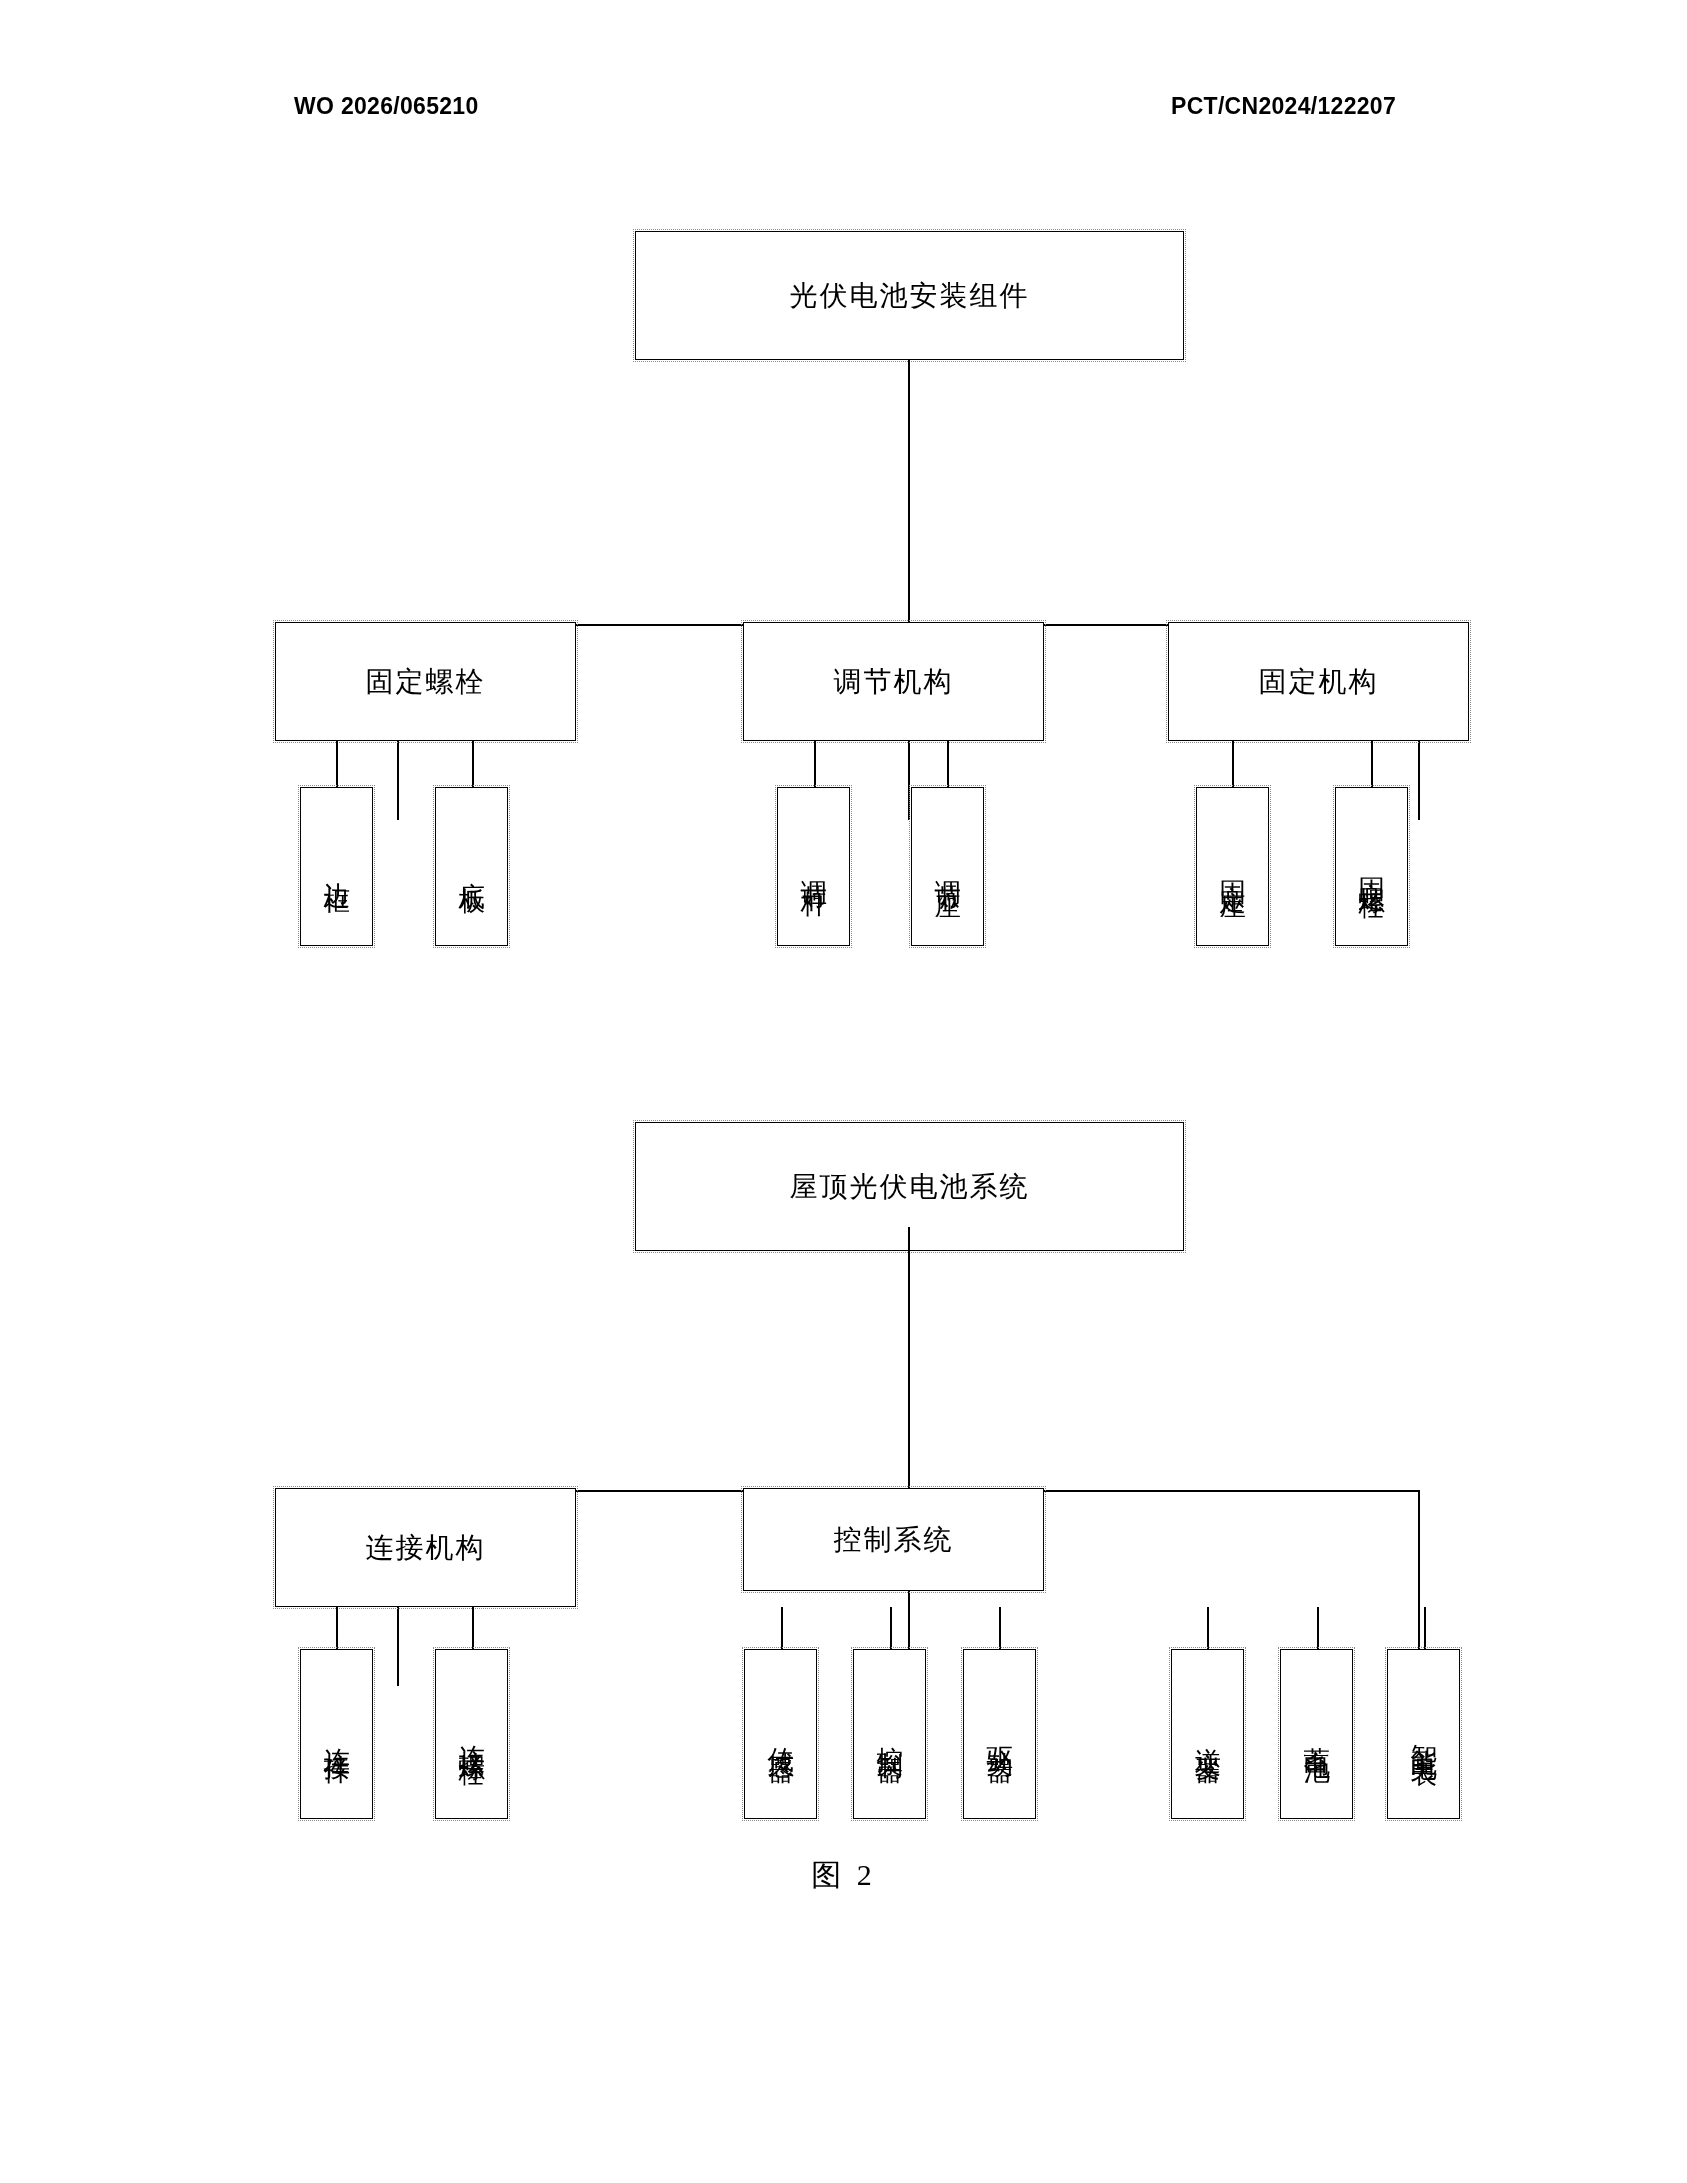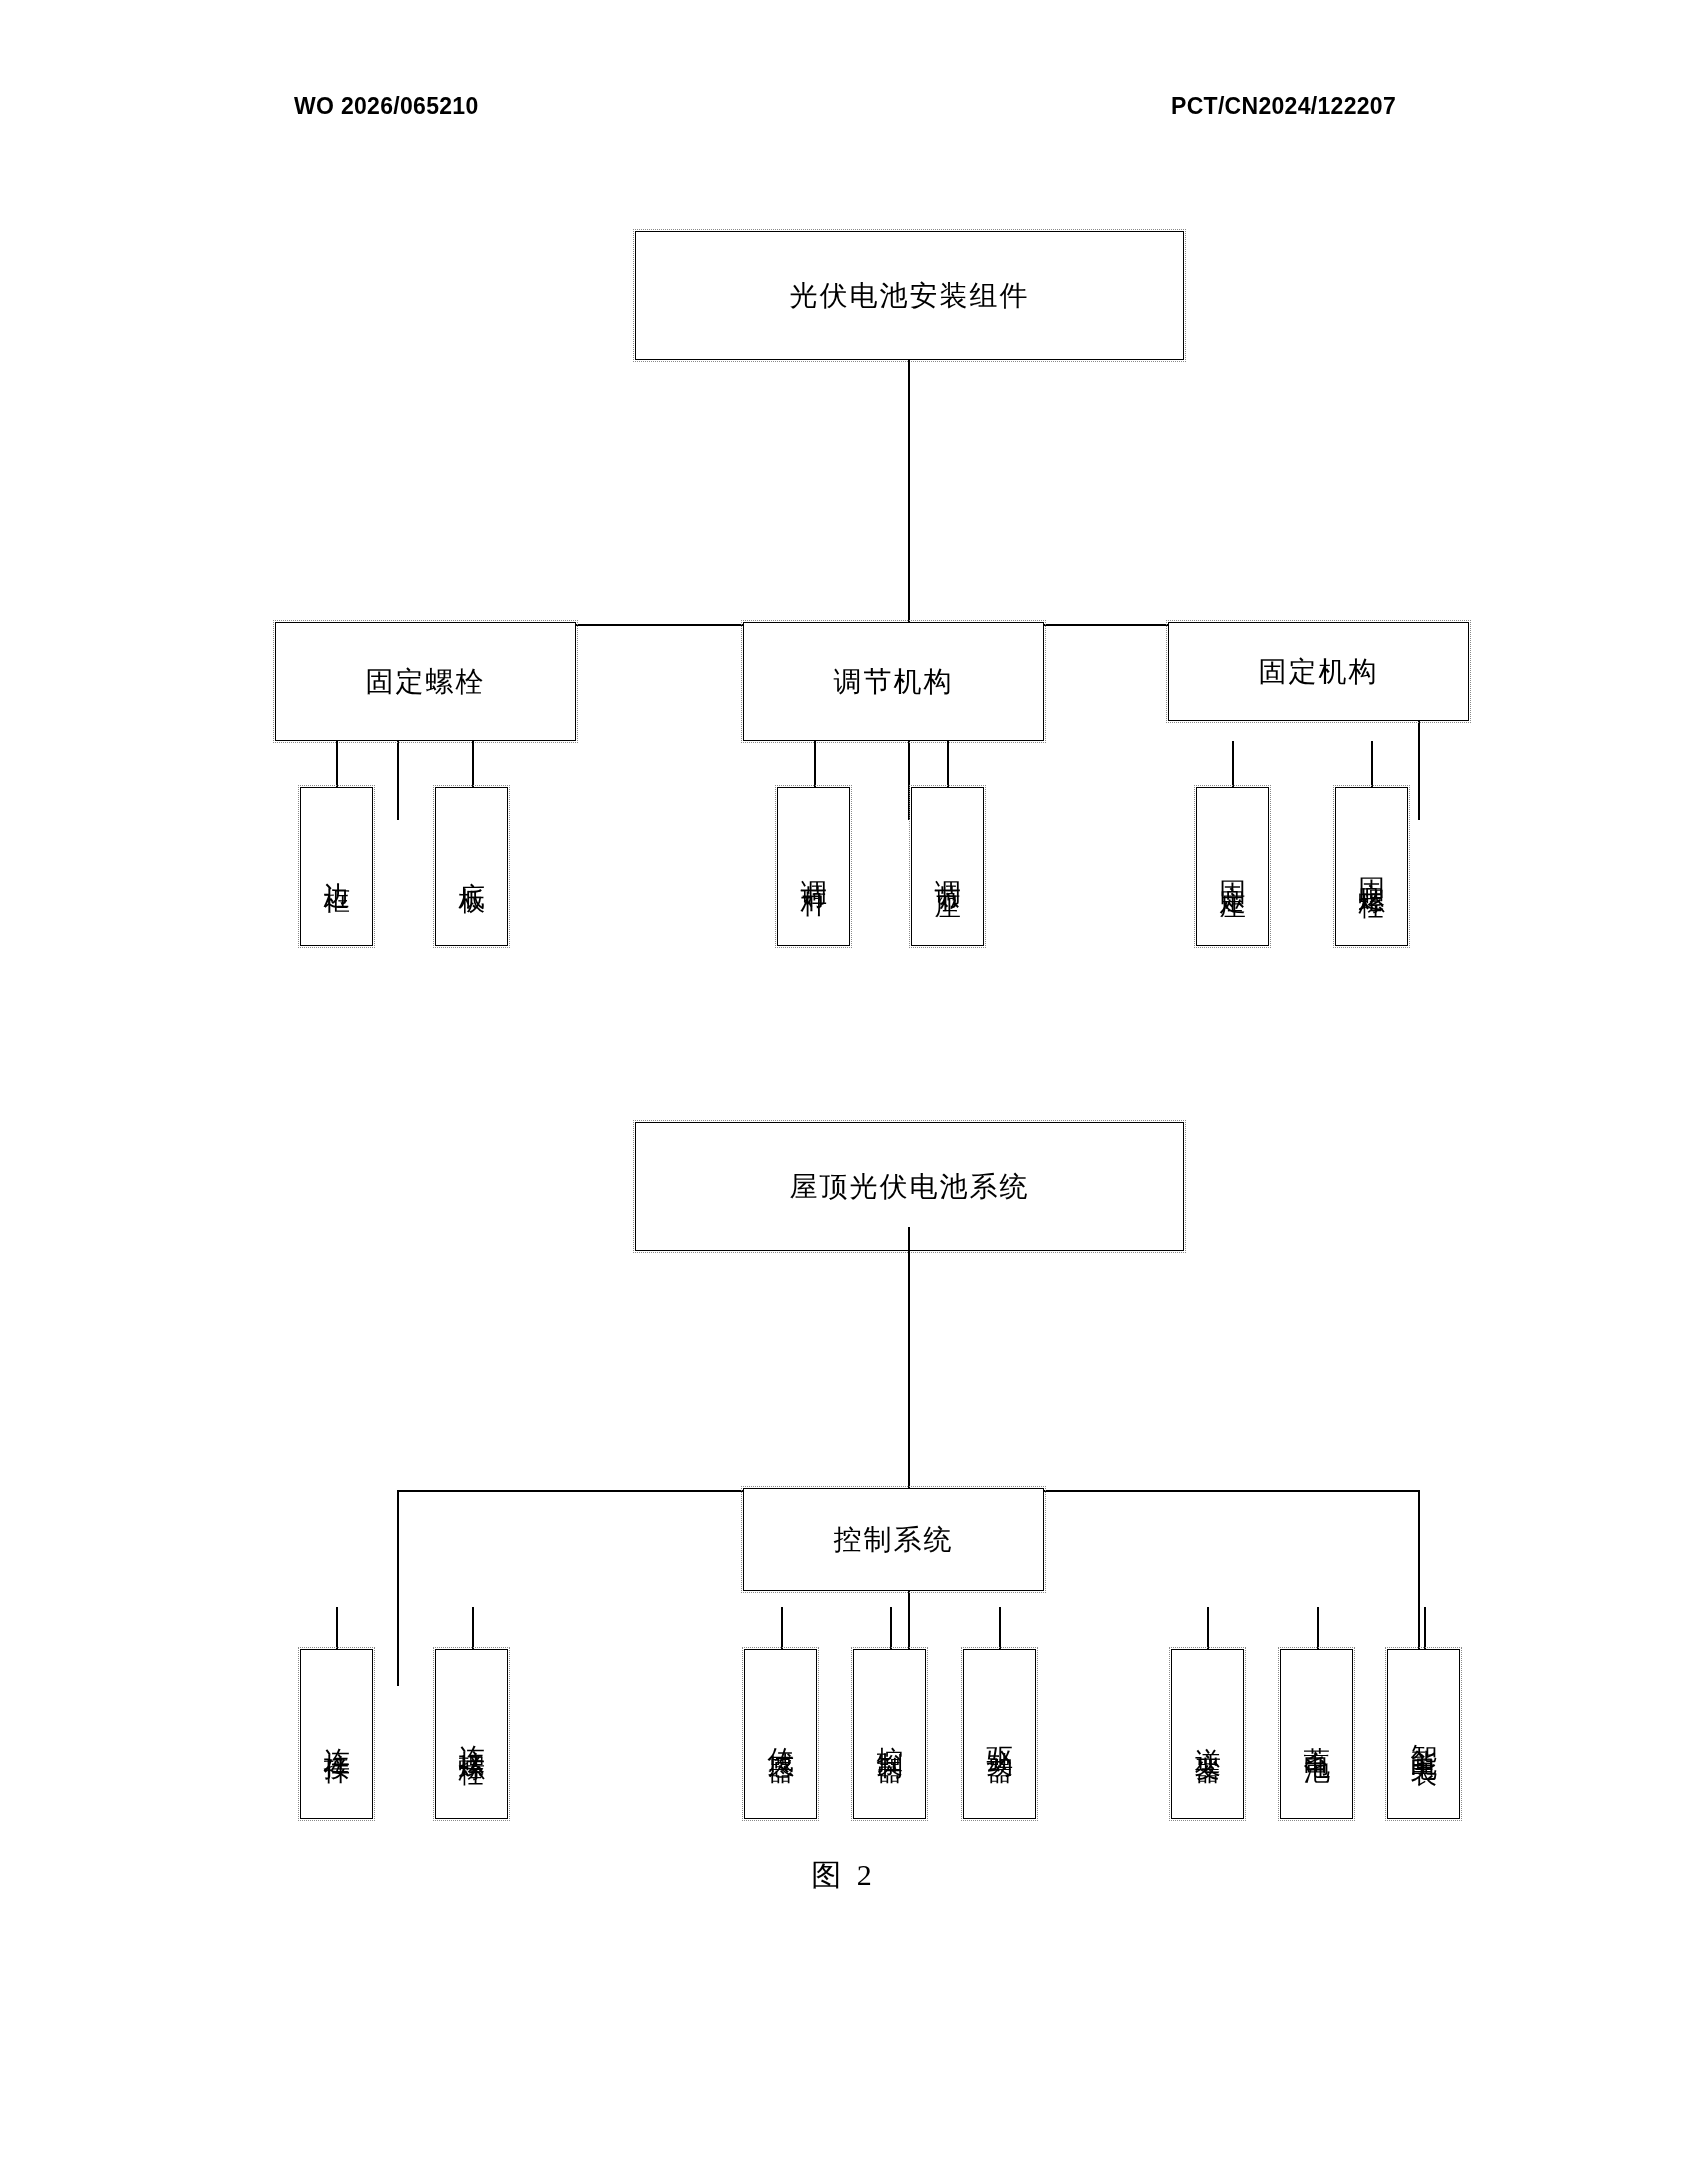--- a/index.html
+++ b/index.html
@@ -125,21 +125,21 @@
   <div class="conn-v" style="left:397px; top:406px; height:196px;"></div>
   <div class="conn-v" style="left:908px; top:406px; height:196px;"></div>
   <div class="conn-v" style="left:1418px; top:406px; height:196px;"></div>
 
   <div class="node mid" style="left:275px; top:404px; width:301px; height:119px;">
     <span class="node-label">固定螺栓</span>
   </div>
   <div class="node mid" style="left:743px; top:404px; width:301px; height:119px;">
     <span class="node-label">调节机构</span>
   </div>
-  <div class="node mid" style="left:1168px; top:404px; width:301px; height:99px;">
+  <div class="node mid" style="left:1168px; top:404px; width:301px; height:119px;">
     <span class="node-label">固定机构</span>
   </div>
 
   <div class="conn-v" style="left:336px; top:523px; height:48px;"></div>
   <div class="conn-v" style="left:472px; top:523px; height:48px;"></div>
   <div class="conn-v" style="left:814px; top:523px; height:48px;"></div>
   <div class="conn-v" style="left:947px; top:523px; height:48px;"></div>
   <div class="conn-v" style="left:1232px; top:523px; height:48px;"></div>
   <div class="conn-v" style="left:1371px; top:523px; height:48px;"></div>
 
@@ -169,20 +169,23 @@
   <div class="node root" style="left:635px; top:10px; width:549px; height:129px;margin-top:24px;">
     <span class="node-label">屋顶光伏电池系统</span>
   </div>
 
   <div class="conn-v" style="left:908px; top:139px; height:265px;"></div>
   <div class="conn-h" style="left:397px; top:402px; width:1023px;"></div>
   <div class="conn-v" style="left:397px; top:402px; height:196px;"></div>
   <div class="conn-v" style="left:908px; top:402px; height:196px;"></div>
   <div class="conn-v" style="left:1418px; top:402px; height:196px;"></div>
 
+  <div class="node mid" style="left:275px; top:400px; width:301px; height:119px;">
+    <span class="node-label">连接机构</span>
+  </div>
   <div class="node mid" style="left:743px; top:400px; width:301px; height:103px;">
     <span class="node-label">控制系统</span>
   </div>
 
   <div class="conn-v" style="left:336px; top:519px; height:43px;"></div>
   <div class="conn-v" style="left:472px; top:519px; height:43px;"></div>
 
   <div class="conn-v" style="left:781px; top:519px; height:43px;"></div>
   <div class="conn-v" style="left:890px; top:519px; height:43px;"></div>
   <div class="conn-v" style="left:999px; top:519px; height:43px;"></div>

